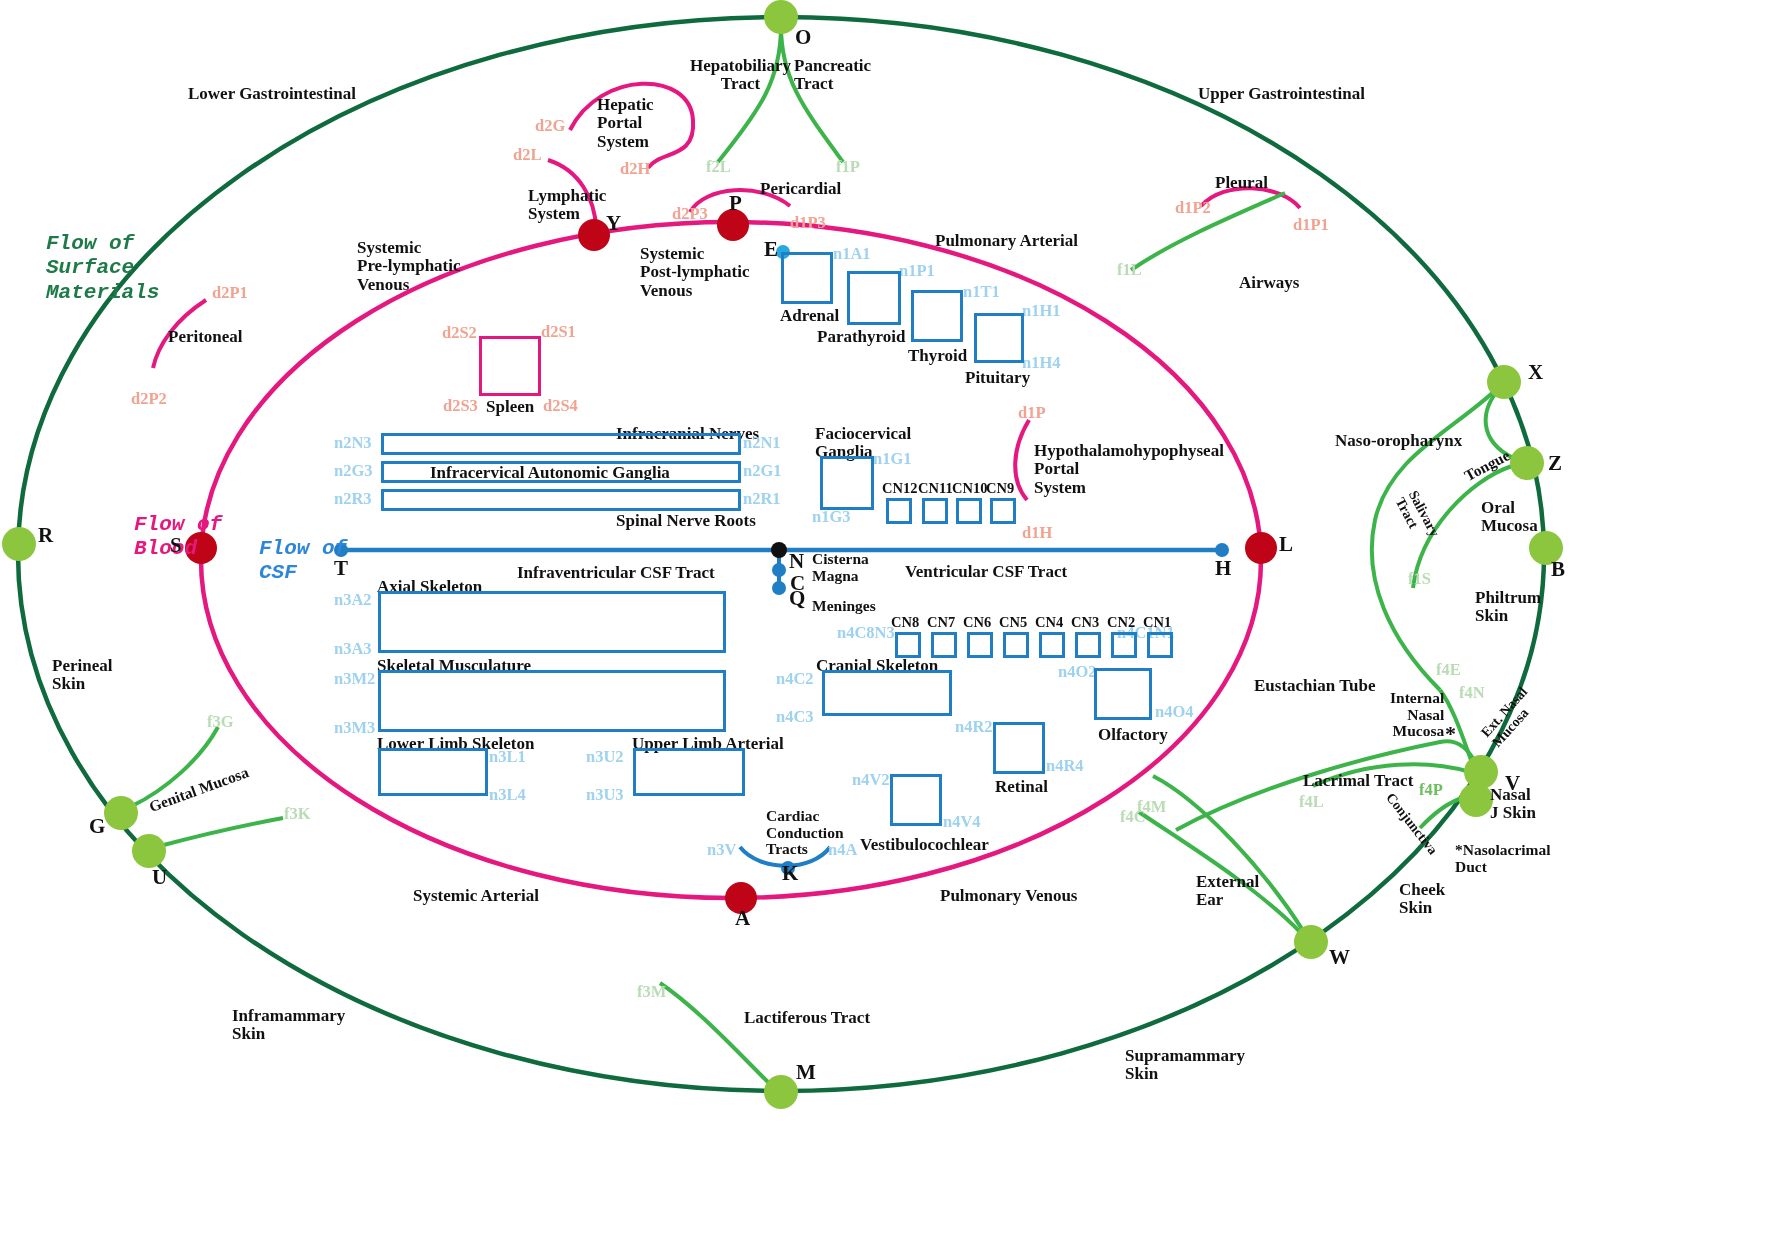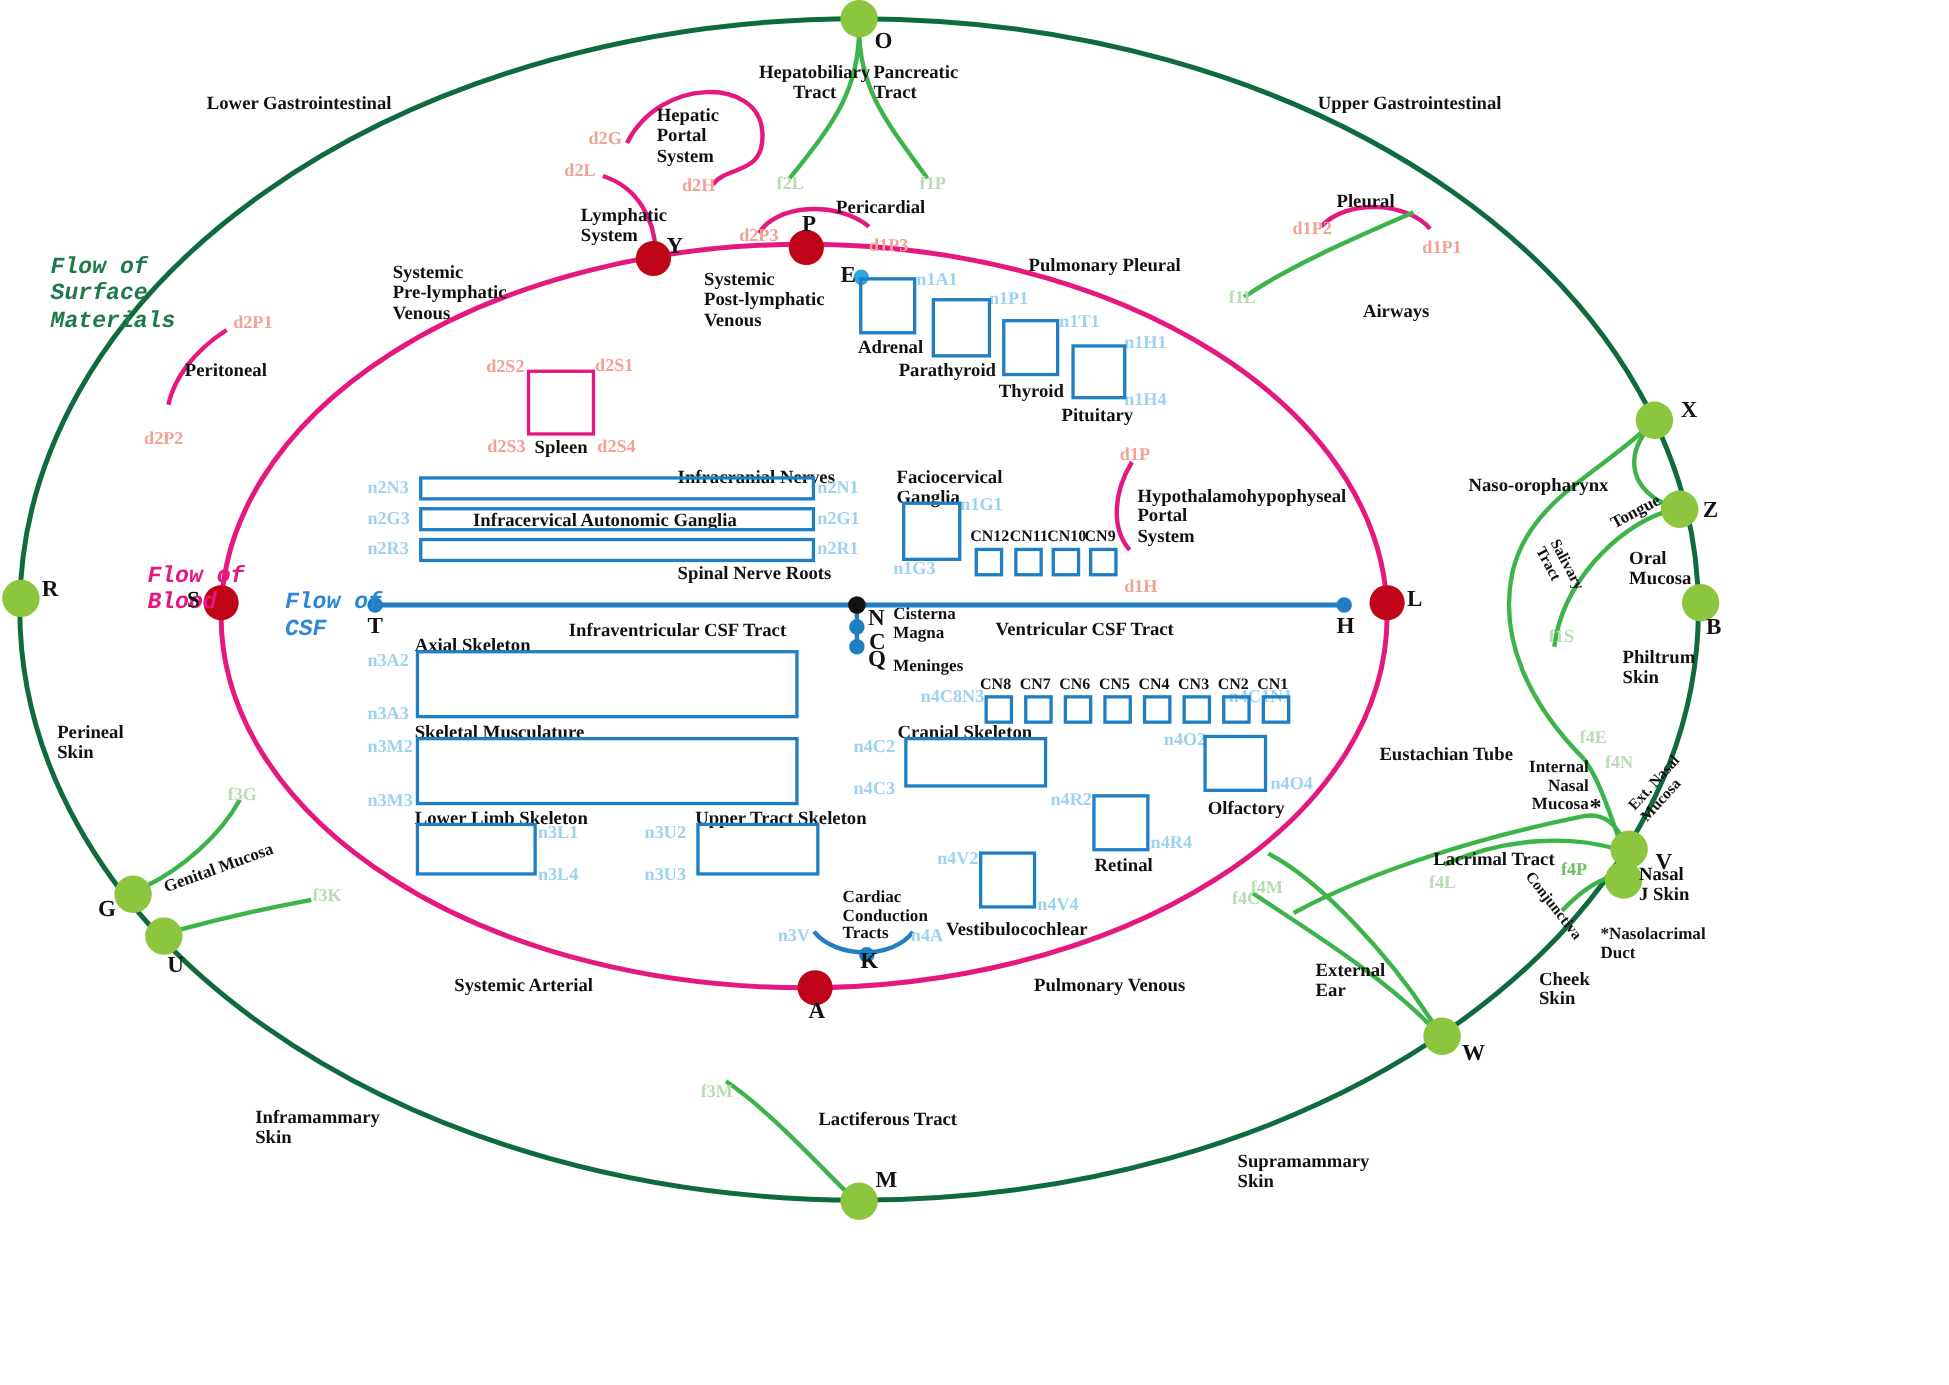--- a/index.html
+++ b/index.html
@@ -166,21 +166,21 @@
 <div class="lbl t" style="left:528px;top:187px;">Lymphatic
 System</div>
 <div class="lbl t" style="left:760px;top:180px;">Pericardial</div>
 <div class="lbl t" style="left:1215px;top:174px;">Pleural</div>
 <div class="lbl t" style="left:357px;top:239px;">Systemic
 Pre-lymphatic
 Venous</div>
 <div class="lbl t" style="left:640px;top:245px;">Systemic
 Post-lymphatic
 Venous</div>
-<div class="lbl t" style="left:935px;top:232px;">Pulmonary Pleural</div>
+<div class="lbl t" style="left:935px;top:232px;">Pulmonary Arterial</div>
 <div class="lbl t" style="left:1239px;top:274px;">Airways</div>
 <div class="lbl t" style="left:168px;top:328px;">Peritoneal</div>
 <div class="lbl t" style="left:780px;top:307px;">Adrenal</div>
 <div class="lbl t" style="left:817px;top:328px;">Parathyroid</div>
 <div class="lbl t" style="left:908px;top:347px;">Thyroid</div>
 <div class="lbl t" style="left:965px;top:369px;">Pituitary</div>
 <div class="lbl t" style="left:486px;top:398px;">Spleen</div>
 <div class="lbl t" style="left:616px;top:425px;">Infracranial Nerves</div>
 <div class="lbl t" style="left:430px;top:464px;">Infracervical Autonomic Ganglia</div>
 <div class="lbl t" style="left:616px;top:512px;">Spinal Nerve Roots</div>
@@ -195,21 +195,21 @@
 <div class="lbl t" style="left:1475px;top:589px;">Philtrum
 Skin</div>
 <div class="lbl t" style="left:517px;top:564px;">Infraventricular CSF Tract</div>
 <div class="lbl t" style="left:905px;top:563px;">Ventricular CSF Tract</div>
 <div class="lbl t sm" style="left:812px;top:551px;">Cisterna
 Magna</div>
 <div class="lbl t sm" style="left:812px;top:598px;">Meninges</div>
 <div class="lbl t" style="left:377px;top:578px;">Axial Skeleton</div>
 <div class="lbl t" style="left:377px;top:657px;">Skeletal Musculature</div>
 <div class="lbl t" style="left:377px;top:735px;">Lower Limb Skeleton</div>
-<div class="lbl t" style="left:632px;top:735px;">Upper Tract Skeleton</div>
+<div class="lbl t" style="left:632px;top:735px;">Upper Limb Arterial</div>
 <div class="lbl t" style="left:816px;top:657px;">Cranial Skeleton</div>
 <div class="lbl t" style="left:1098px;top:726px;">Olfactory</div>
 <div class="lbl t" style="left:995px;top:778px;">Retinal</div>
 <div class="lbl t" style="left:860px;top:836px;">Vestibulocochlear</div>
 <div class="lbl t sm" style="left:766px;top:808px;">Cardiac
 Conduction
 Tracts</div>
 <div class="lbl t" style="left:1254px;top:677px;">Eustachian Tube</div>
 <div class="lbl t sm" style="left:1390px;top:690px;text-align:right;">Internal
 Nasal

